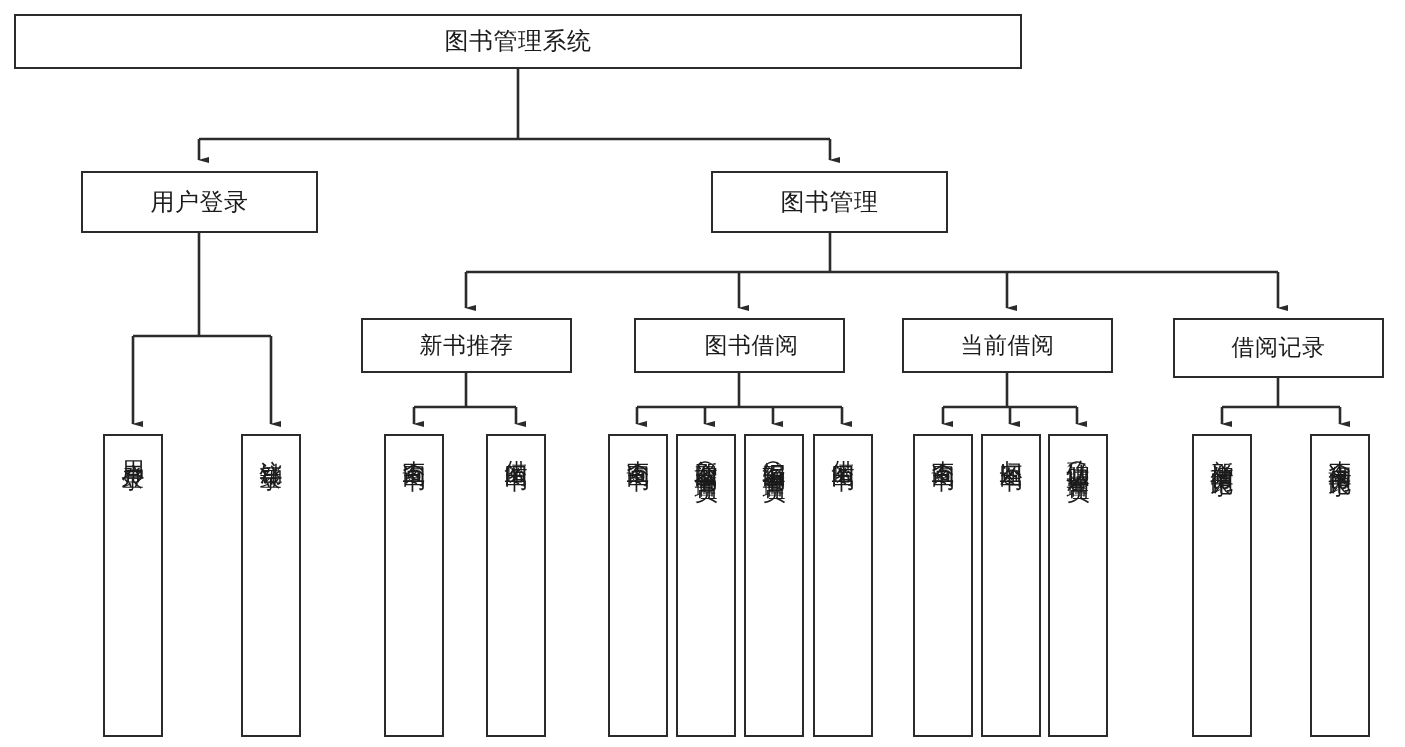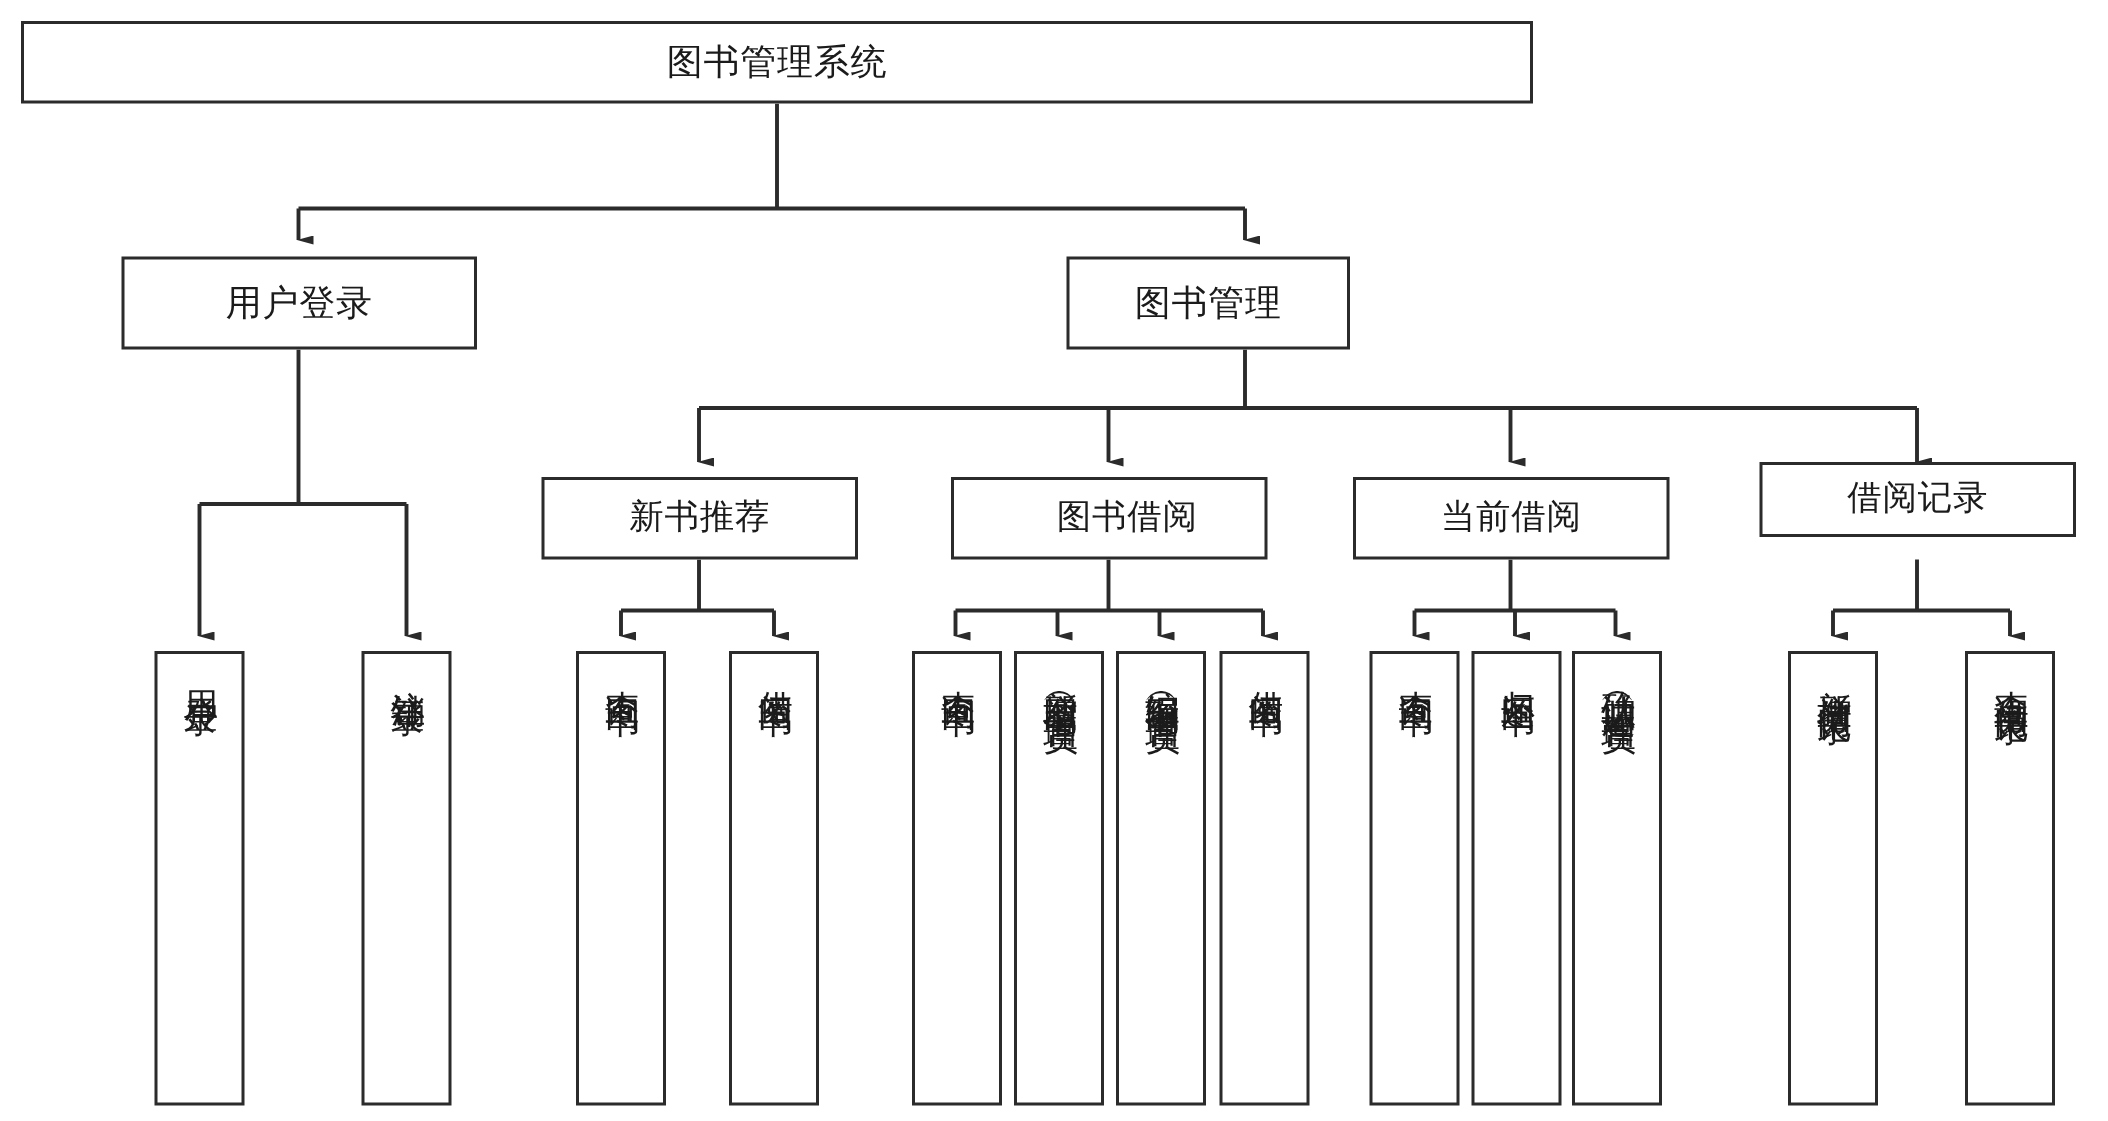--- a/index.html
+++ b/index.html
@@ -128,34 +128,34 @@
     </g>
   </svg>
 
   <div class="node root horizontal" style="left:14px; top:14px; width:1008px; height:55px;">
     <span class="label">图书管理系统</span>
   </div>
 
   <div class="node lvl2 horizontal" style="left:81px; top:171px; width:237px; height:62px;">
     <span class="label">用户登录</span>
   </div>
-  <div class="node lvl2 horizontal" style="left:711px; top:171px; width:189px; height:62px;">
+  <div class="node lvl2 horizontal" style="left:711px; top:171px; width:237px; height:62px;">
     <span class="label">图书管理</span>
   </div>
 
   <div class="node lvl3 horizontal" style="left:361px; top:318px; width:211px; height:55px;">
     <span class="label">新书推荐</span>
   </div>
   <div class="node lvl3 horizontal" style="left:634px; top:318px; width:211px; height:55px;padding-left:24px;">
     <span class="label">图书借阅</span>
   </div>
   <div class="node lvl3 horizontal" style="left:902px; top:318px; width:211px; height:55px;">
     <span class="label">当前借阅</span>
   </div>
-  <div class="node lvl3 horizontal" style="left:1173px; top:308px; width:211px; height:50px;">
+  <div class="node lvl3 horizontal" style="left:1173px; top:318px; width:211px; height:60px;">
     <span class="label">借阅记录</span>
   </div>
 
   <div class="node vertical" style="left:103px; top:434px; width:60px; height:303px;">
     <span class="label">用户登录</span>
   </div>
   <div class="node vertical" style="left:241px; top:434px; width:60px; height:303px;">
     <span class="label">注销登录</span>
   </div>
 

